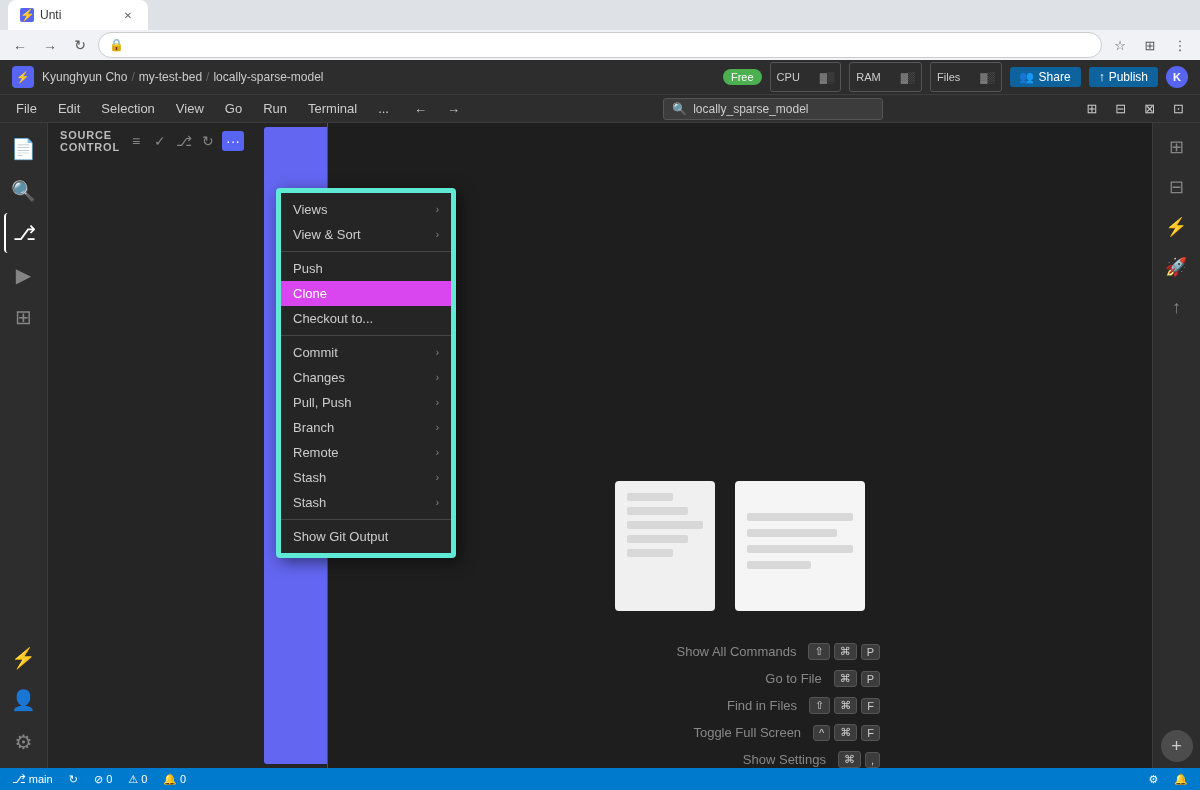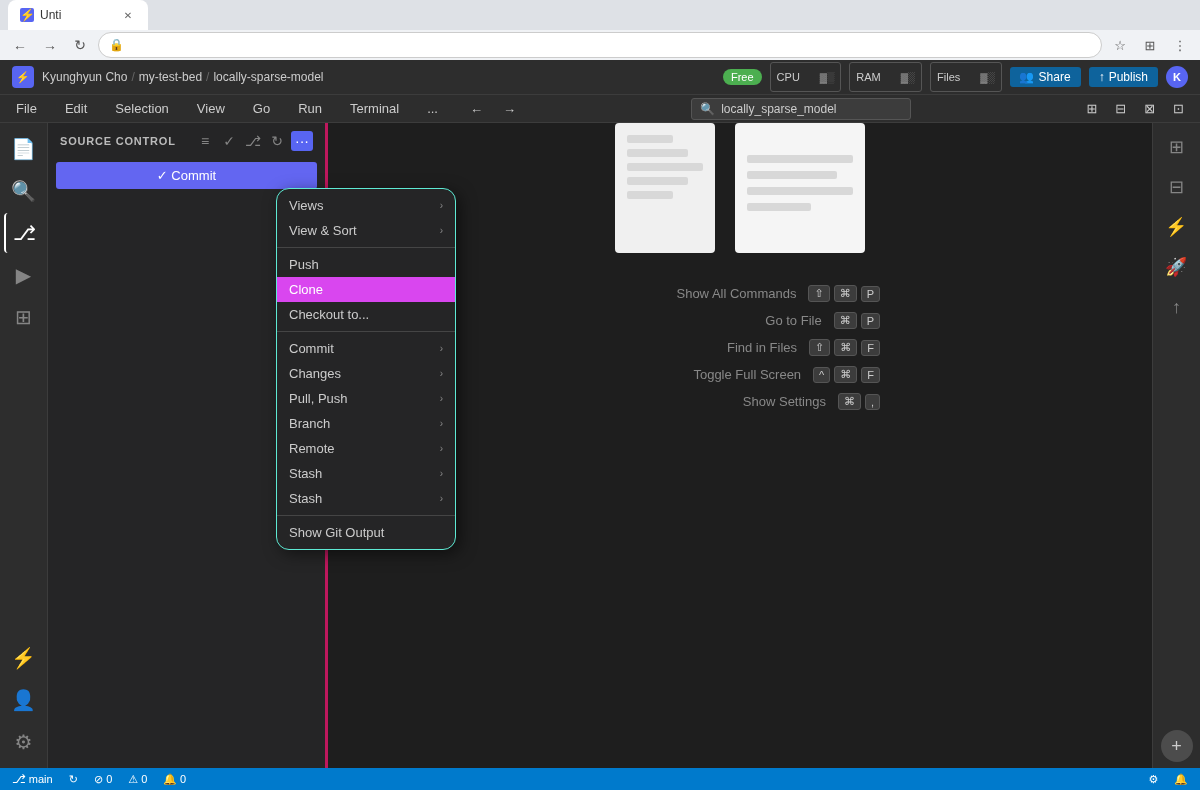--- a/index.html
+++ b/index.html
@@ -25,54 +25,54 @@
     .app-logo { width: 22px; height: 22px; background: #5865f2; border-radius: 4px; display: flex; align-items: center; justify-content: center; color: white; font-size: 11px; font-weight: bold; }
     .breadcrumb { display: flex; align-items: center; gap: 4px; font-size: 12px; color: #cccccc; }
     .breadcrumb-sep { color: #666; }
     .header-spacer { flex: 1; }
     .header-badge { background: #4caf50; color: white; padding: 2px 8px; border-radius: 10px; font-size: 11px; }
     .header-metric { display: flex; align-items: center; gap: 20px; font-size: 11px; color: #ccc; padding: 8px 6px; border: 1px solid #555; border-radius: 3px; }
     .header-btn { background: #0e639c; color: white; padding: 3px 10px; border-radius: 3px; font-size: 12px; cursor: pointer; display: flex; align-items: center; gap: 4px; }
     .header-avatar { width: 22px; height: 22px; border-radius: 50%; background: #5865f2; display: flex; align-items: center; justify-content: center; color: white; font-size: 11px; font-weight: bold; }
 
     
-    .menu-bar { height: 28px; background: #2d2d2d; display: flex; align-items: center; padding: 0 8px; gap: 12px; border-bottom: 1px solid #3c3c3c; }
+    .menu-bar { height: 28px; background: #2d2d2d; display: flex; align-items: center; padding: 0 8px; gap: 5px; border-bottom: 1px solid #3c3c3c; }
     .menu-item { padding: 3px 8px; font-size: 13px; color: #cccccc; cursor: pointer; border-radius: 3px; }
     .menu-spacer { flex: 1; }
     .search-bar { background: #3c3c3c; border: 1px solid #555; border-radius: 3px; height: 22px; padding: 0 8px; color: #ccc; font-size: 12px; width: 220px; display: flex; align-items: center; gap: 6px; }
 
     
     .main-body { display: flex; flex: 1; overflow: hidden; }
 
     
     .activity-bar { width: 48px; background: #2d2d2d; display: flex; flex-direction: column; align-items: center; padding: 6px 0; gap: 2px; border-right: 1px solid #3c3c3c; }
     .activity-btn { width: 40px; height: 40px; display: flex; align-items: center; justify-content: center; font-size: 20px; color: #858585; cursor: pointer; border-radius: 4px; position: relative; }
     .activity-btn.active { color: #ffffff; border-left: 2px solid #ffffff; }
     .activity-spacer { flex: 1; }
 
     
-    .sidebar { width: 280px; background: #252526; border-right: 3px solid #be185d; display: flex; flex-direction: column; overflow: hidden; }
+    .sidebar { width: 280px; background: #252526; border-right: 1px solid #be185d; display: flex; flex-direction: row; overflow: hidden; }
     .sidebar-header { height: 35px; display: flex; align-items: center; padding: 0 12px; gap: 6px; }
     .sidebar-title { font-size: 11px; font-weight: 700; color: #bbbbbb; text-transform: uppercase; letter-spacing: 0.8px; flex: 1; }
     .sidebar-actions { display: flex; gap: 4px; }
     .sidebar-action-btn { width: 20px; height: 20px; display: flex; align-items: center; justify-content: center; font-size: 14px; color: #858585; cursor: pointer; border-radius: 2px; }
     .sidebar-action-btn.more-btn { background: #5865f2; color: white; width: 22px; height: 20px; border-radius: 3px; }
     .commit-msg-area { margin: 4px 8px; background: #2d2d2d; border: 1px solid #3c3c3c; border-radius: 3px; padding: 6px 8px; font-size: 12px; color: #888; min-height: 50px; }
     .commit-btn { margin: 4px 8px; background: #6366f1; color: white; border: none; border-radius: 3px; padding: 6px 12px; font-size: 13px; cursor: pointer; display: flex; align-items: center; justify-content: center; gap: 6px; }
 
     
-    .dropdown-menu { position: absolute; top: 188px; left: 276px; width: 180px; background: #252526; border: 1px solid #5eead4; border-radius: 13px; box-shadow: 4px 4px 16px rgba(0,0,0,0.5); z-index: 100; padding: 4px 0; }
+    .dropdown-menu { position: absolute; top: 188px; left: 276px; width: 180px; background: #252526; border: 5px solid #5eead4; border-radius: 4px; box-shadow: 4px 4px 16px rgba(0,0,0,0.5); z-index: 100; padding: 4px 0; }
     .dropdown-item { display: flex; align-items: center; padding: 5px 12px; font-size: 13px; color: #cccccc; cursor: pointer; gap: 8px; }
     .dropdown-item.active { background: #d946ef; color: white; }
     .dropdown-item.has-sub { justify-content: space-between; }
     .dropdown-item .sub-arrow { font-size: 10px; color: #888; }
     .dropdown-separator { height: 1px; background: #454545; margin: 4px 0; }
 
     
-    .editor-area { flex: 1; background: #1e1e1e; display: flex; flex-direction: column; align-items: center; justify-content: flex-start; position: relative; }
+    .editor-area { flex: 1; background: #1e1e1e; display: flex; flex-direction: column; align-items: center; justify-content: flex-end; position: relative; }
     .welcome-container { display: flex; flex-direction: column; align-items: center; gap: 32px; }
     .welcome-visual { display: flex; gap: 20px; }
     .doc-preview { width: 100px; height: 130px; background: #f0f0f0; border-radius: 4px; overflow: hidden; }
     .doc-preview-lines { padding: 12px; display: flex; flex-direction: column; gap: 6px; }
     .doc-line { background: #d8d8d8; border-radius: 2px; height: 8px; }
     .doc-line.short { width: 60%; }
     .doc-line.medium { width: 80%; }
     .doc-line.full { width: 100%; }
     .doc-side { width: 130px; height: 130px; background: #f5f5f5; border-radius: 4px; overflow: hidden; }
     .doc-side-lines { padding: 12px; display: flex; flex-direction: column; gap: 8px; margin-top: 20px; }

